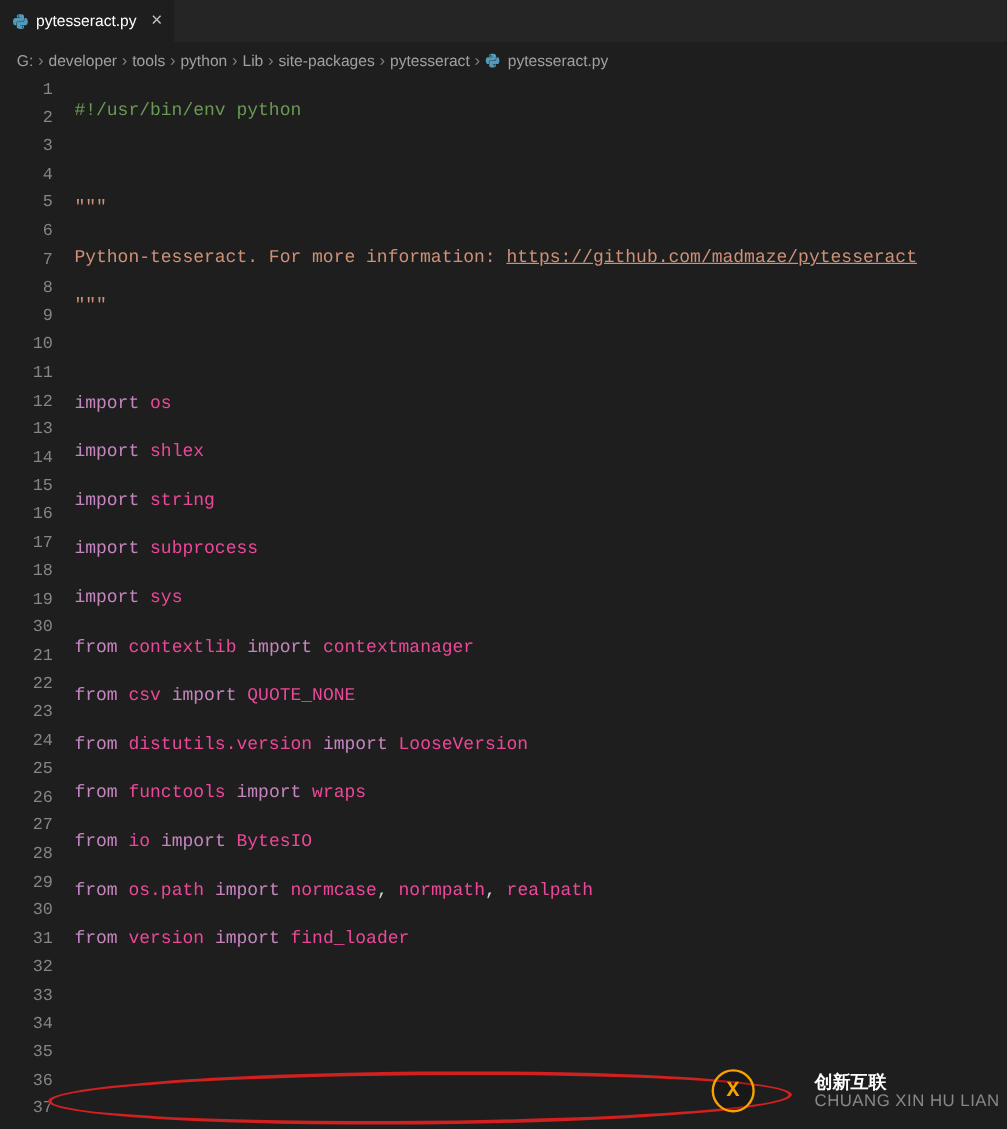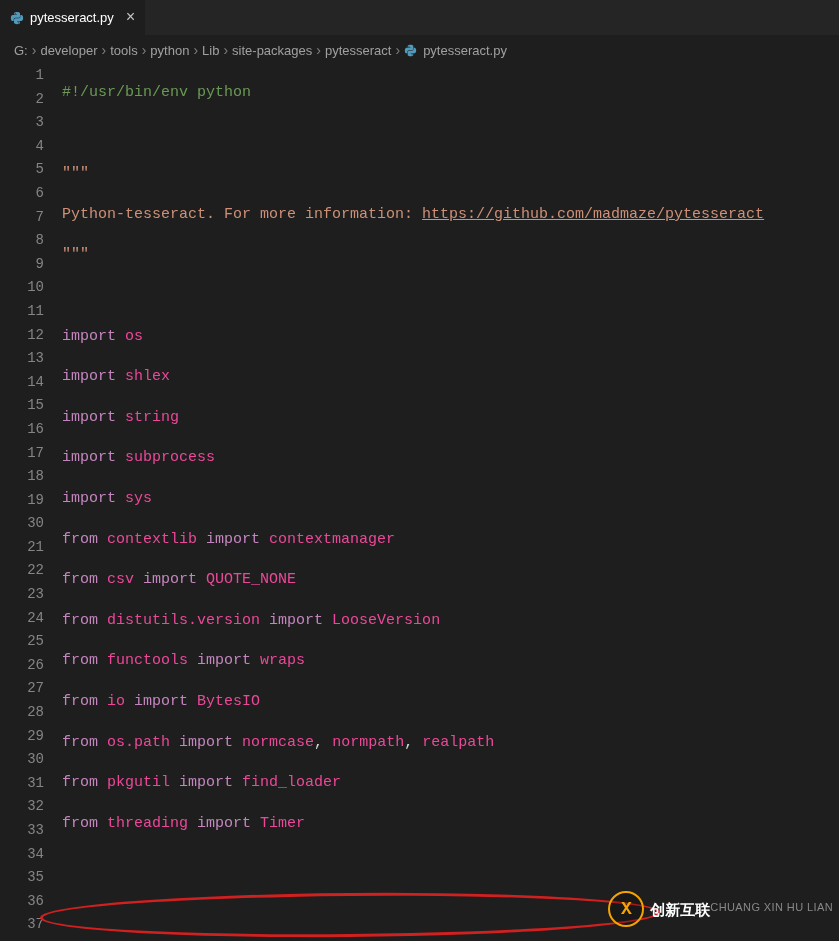--- a/index.html
+++ b/index.html
@@ -116,23 +116,23 @@
     pointer-events: none;
   }
   .wm-circle {
     width: 36px; height: 36px;
     border: 2px solid #f5a300;
     border-radius: 50%;
     display: flex; align-items:center; justify-content:center;
     color: #f5a300; font-weight: bold; font-size: 18px;
     background: rgba(0,0,0,0.2);
   }
-  .wm-text { display:flex; flex-direction:row; line-height:1; }
+  .wm-text { display:flex; flex-direction:column; line-height:1;margin-left:44px; }
   .wm-cn { color:#fff; font-family:'Segoe UI',sans-serif; font-size:15px; font-weight:600; }
-  .wm-en { color:#888; font-family:'Segoe UI',sans-serif; font-size:11px; letter-spacing:0.4px; }
+  .wm-en { color:#888; font-family:'Segoe UI',sans-serif; font-size:14px; letter-spacing:0.4px; }
 </style>
 </head>
 <body>
 
 <div class="tab-bar">
   <div class="tab">
     <span class="tab-icon">
       <svg width="14" height="14" viewBox="0 0 32 32">
           <path fill="#519aba" d="M15.8 2c-7 0-6.6 3-6.6 3v3.2h6.7v1H6.6S2 8.6 2 15.9s4 7.1 4 7.1h2.4v-3.4s-.1-4 4-4h6.7s3.8.1 3.8-3.7V5.6S23.5 2 15.8 2zm-3.7 2.1c.7 0 1.2.5 1.2 1.2s-.5 1.2-1.2 1.2-1.2-.5-1.2-1.2.5-1.2 1.2-1.2z"></path>
           <path fill="#519aba" d="M16.2 30c7 0 6.6-3 6.6-3v-3.2h-6.7v-1h9.3s4.6.6 4.6-6.7-4-7.1-4-7.1h-2.4v3.4s.1 4-4 4h-6.7s-3.8-.1-3.8 3.7v6.3S8.5 30 16.2 30zm3.7-2.1c-.7 0-1.2-.5-1.2-1.2s.5-1.2 1.2-1.2 1.2.5 1.2 1.2-.5 1.2-1.2 1.2z"></path>
@@ -218,22 +218,21 @@
 <div class="line"><span class="tk-keyword">import</span><span> </span><span class="tk-ident">shlex</span></div>
 <div class="line"><span class="tk-keyword">import</span><span> </span><span class="tk-ident">string</span></div>
 <div class="line"><span class="tk-keyword">import</span><span> </span><span class="tk-ident">subprocess</span></div>
 <div class="line"><span class="tk-keyword">import</span><span> </span><span class="tk-ident">sys</span></div>
 <div class="line"><span class="tk-keyword">from</span><span> </span><span class="tk-ident">contextlib</span><span> </span><span class="tk-keyword">import</span><span> </span><span class="tk-ident">contextmanager</span></div>
 <div class="line"><span class="tk-keyword">from</span><span> </span><span class="tk-ident">csv</span><span> </span><span class="tk-keyword">import</span><span> </span><span class="tk-ident">QUOTE_NONE</span></div>
 <div class="line"><span class="tk-keyword">from</span><span> </span><span class="tk-ident">distutils.version</span><span> </span><span class="tk-keyword">import</span><span> </span><span class="tk-ident">LooseVersion</span></div>
 <div class="line"><span class="tk-keyword">from</span><span> </span><span class="tk-ident">functools</span><span> </span><span class="tk-keyword">import</span><span> </span><span class="tk-ident">wraps</span></div>
 <div class="line"><span class="tk-keyword">from</span><span> </span><span class="tk-ident">io</span><span> </span><span class="tk-keyword">import</span><span> </span><span class="tk-ident">BytesIO</span></div>
 <div class="line"><span class="tk-keyword">from</span><span> </span><span class="tk-ident">os.path</span><span> </span><span class="tk-keyword">import</span><span> </span><span class="tk-ident">normcase</span><span class="tk-punct">, </span><span class="tk-ident">normpath</span><span class="tk-punct">, </span><span class="tk-ident">realpath</span></div>
-<div class="line"><span class="tk-keyword">from</span><span> </span><span class="tk-ident">pkgutil</span><span> </span><span class="tk-keyword">import</span><span> </span><span class="tk-ident">find_loader</span></div>
-<div class="line"><span class="tk-keyword">from</span><span> </span><span class="tk-ident">threading</span><span> </span><span class="tk-keyword">import</span><span> </span><span class="tk-ident">Timer</span></div>
+<div class="line"><span class="tk-keyword">from</span><span> </span><span class="tk-ident">version</span><span> </span><span class="tk-keyword">import</span><span> </span><span class="tk-ident">find_loader</span></div>
 <div class="line"></div>
 
 
 
 
 
 
 
 
 

